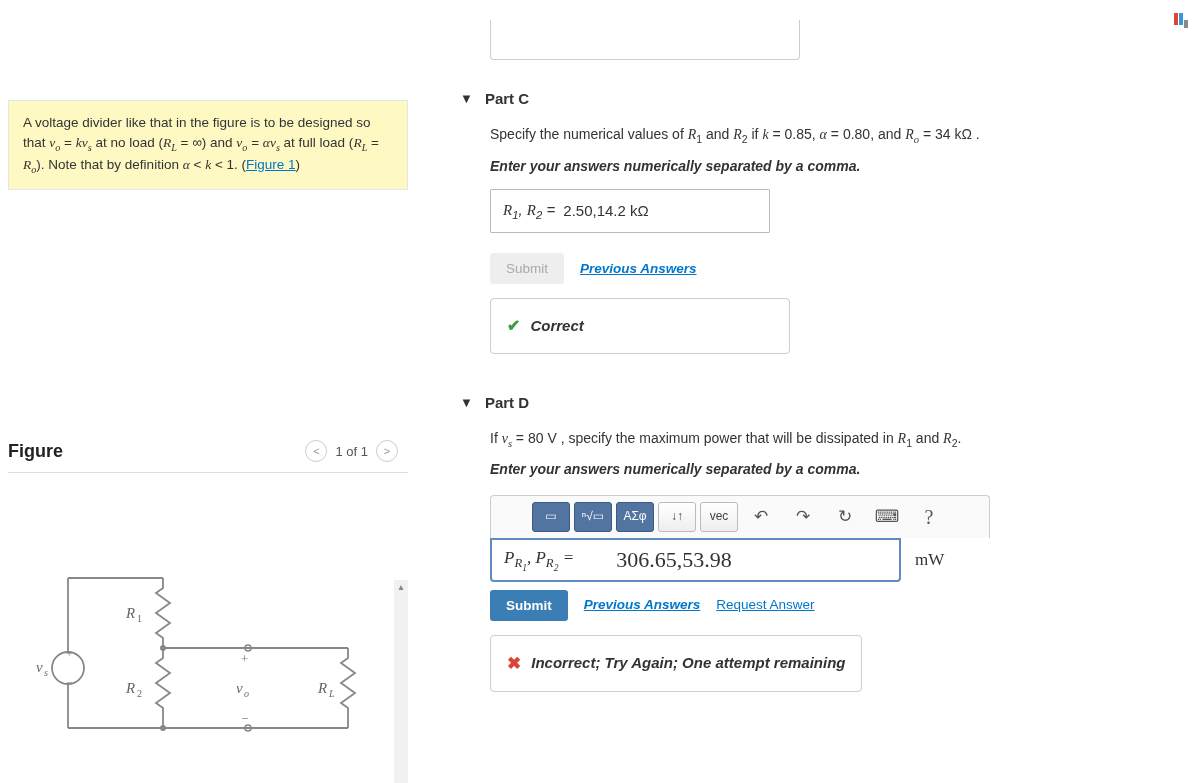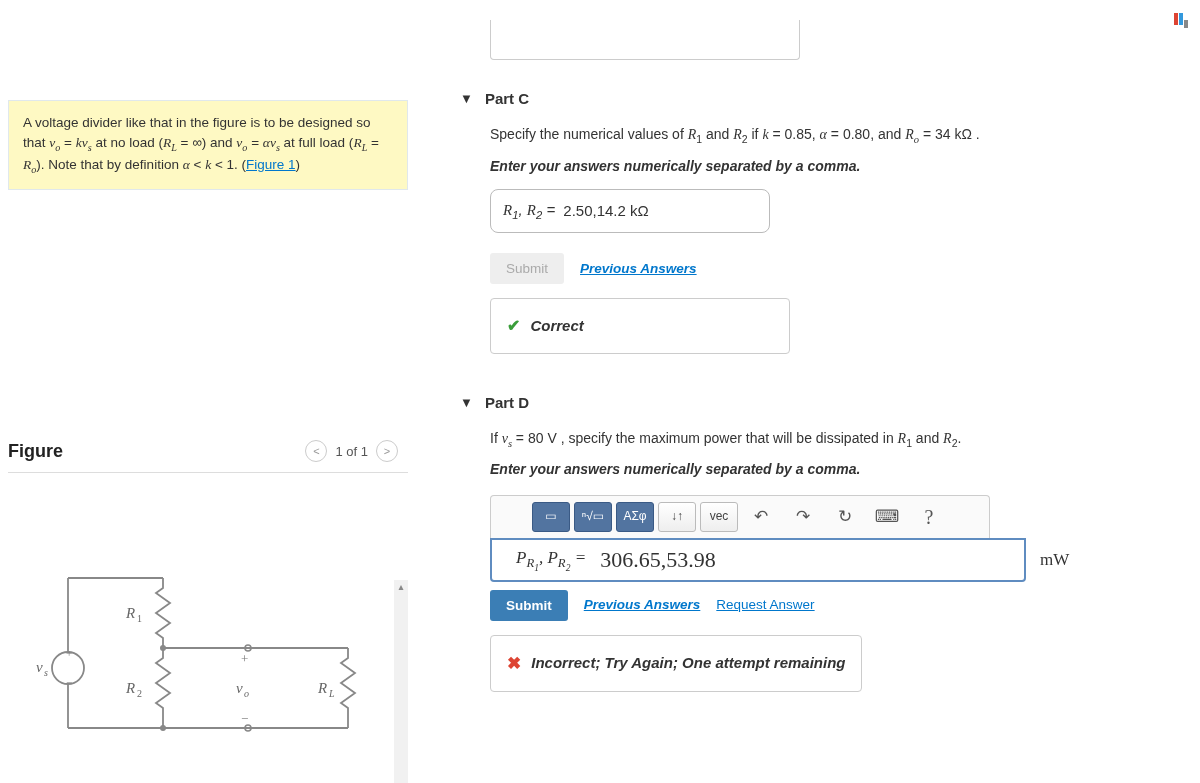--- a/index.html
+++ b/index.html
@@ -15,38 +15,38 @@
 .figure-divider { border-top: 1px solid #ddd; margin-top: 4px; }
 .figure-img { margin-top: 30px; width: 380px; height: 280px; display: flex; align-items: center; justify-content: center; }
 .scrollbar { position: absolute; right: 0; top: 480px; width: 14px; height: 300px; background: #f1f1f1; }
 .scroll-arrow { width: 14px; height: 14px; background: #f1f1f1; color: #888; font-size: 10px; text-align: center; line-height: 14px; }
 .right-panel { position: absolute; left: 460px; top: 20px; width: 720px; }
 .input-box-fragment { width: 310px; height: 40px; border: 1px solid #ccc; border-top: none; border-radius: 0 0 4px 4px; margin-left: 30px; margin-bottom: 30px; }
 .part-header { display: flex; align-items: center; gap: 12px; margin: 16px 0 16px 0; }
 .caret { color: #333; font-size: 13px; }
 .part-title { font-weight: bold; font-size: 15px; }
 .part-body { margin-left: 30px; line-height: 1.6; }
-.answer-field { display: inline-flex; align-items: center; border: 1px solid #bbb; border-radius: 8px; padding: 8px 12px; margin: 12px 0; min-width: 280px; font-size: 15px; }
+.answer-field { display: inline-flex; align-items: center; border: 1px solid #bbb; border-radius: 1px; padding: 8px 12px; margin: 12px 0; min-width: 280px; font-size: 15px; }
 .answer-field .prefix { font-style: italic; margin-right: 4px; }
 .btn { display: inline-block; padding: 8px 16px; border-radius: 3px; font-size: 13.5px; cursor: pointer; border: none; }
 .btn-submit-disabled { background: #eee; color: #aaa; }
 .btn-submit { background: #3b7eb5; color: #fff; font-weight: bold; }
 .link { color: #0077cc; text-decoration: underline; font-size: 13.5px; cursor: pointer; }
 .link.bold { font-weight: bold; }
 .feedback { border: 1px solid #ccc; border-radius: 4px; padding: 14px 16px; margin-top: 14px; display: inline-flex; align-items: center; gap: 10px; font-size: 15px; min-width: 300px; }
 .feedback.correct { border-color: #ccc; }
 .check { color: #3a9d3a; font-weight: bold; font-size: 16px; }
 .feedback.incorrect { border-color: #ccc; }
 .x-mark { color: #d43; font-weight: bold; font-size: 17px; }
 .toolbar { display: flex; align-items: center; gap: 4px; border: 1px solid #ccc; border-bottom: none; border-radius: 4px 4px 0 0; padding: 4px; background: #fafafa; }
 .tool-btn { width: 38px; height: 30px; border: 1px solid #bbb; background: linear-gradient(#fff,#eee); border-radius: 3px; display: flex; align-items: center; justify-content: center; font-size: 12px; color: #444; cursor: pointer; }
 .tool-btn.dark { background: #5274a0; color: #fff; border-color: #3a5a85; }
 .tool-btn.plain { border: none; background: none; font-size: 17px; color: #555; }
 .input-row { display: flex; align-items: center; }
-.input-main { border: 2px solid #5f8cc0; border-radius: 0 0 4px 4px; padding: 16px; display: flex; align-items: center; width: 536px; height: 44px; }
+.input-main { border: 2px solid #5f8cc0; border-radius: 0 0 4px 4px; padding: 4px; display: flex; align-items: center; width: 411px; height: 44px; gap: 28px; }
 .input-prefix { font-family: 'Times New Roman', serif; font-style: italic; font-size: 17px; padding: 0 8px; white-space: nowrap; }
 .input-value { font-family: 'Times New Roman', serif; font-size: 22px; padding: 0 6px; flex: 1; border: none; outline: none; }
 .unit { font-family: 'Times New Roman', serif; font-size: 17px; margin-left: 14px; }
 .bold { font-weight: bold; font-style: italic; }
 i.math { font-family: 'Times New Roman', serif; font-style: italic; }
 .sub { font-size: 0.75em; vertical-align: sub; }
 .row { display: flex; align-items: center; gap: 16px; margin-top: 8px; }
 svg text { font-family: 'Times New Roman', serif; }
 .reading-icon { position: absolute; top: 12px; right: 8px; width: 18px; height: 12px; }
 .reading-icon span { display:inline-block; width:4px; height:12px; background:#d43; margin-right:1px;}

